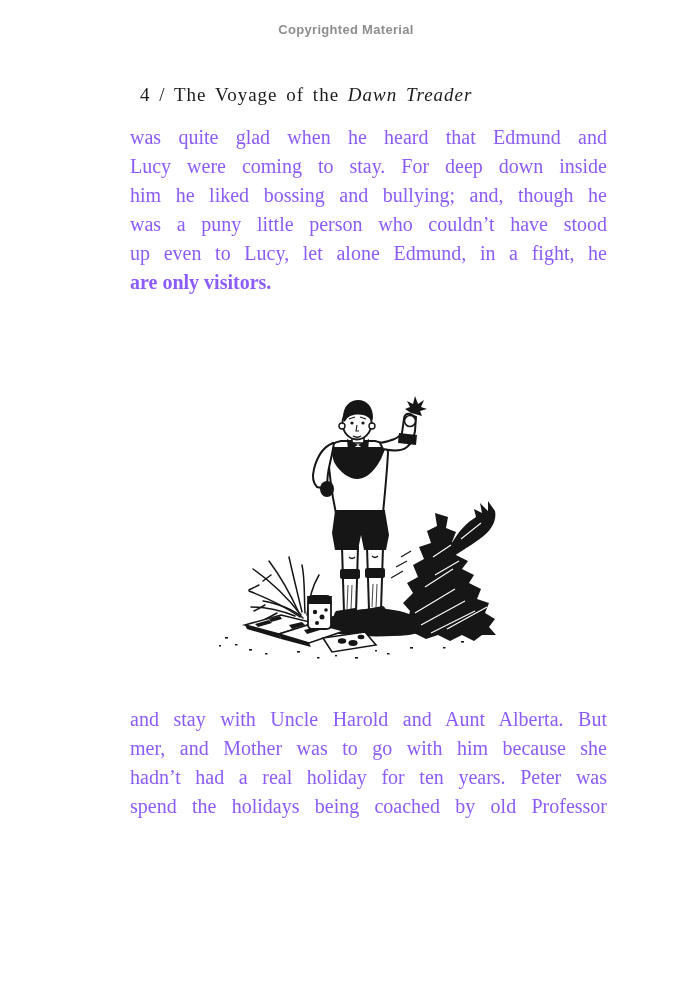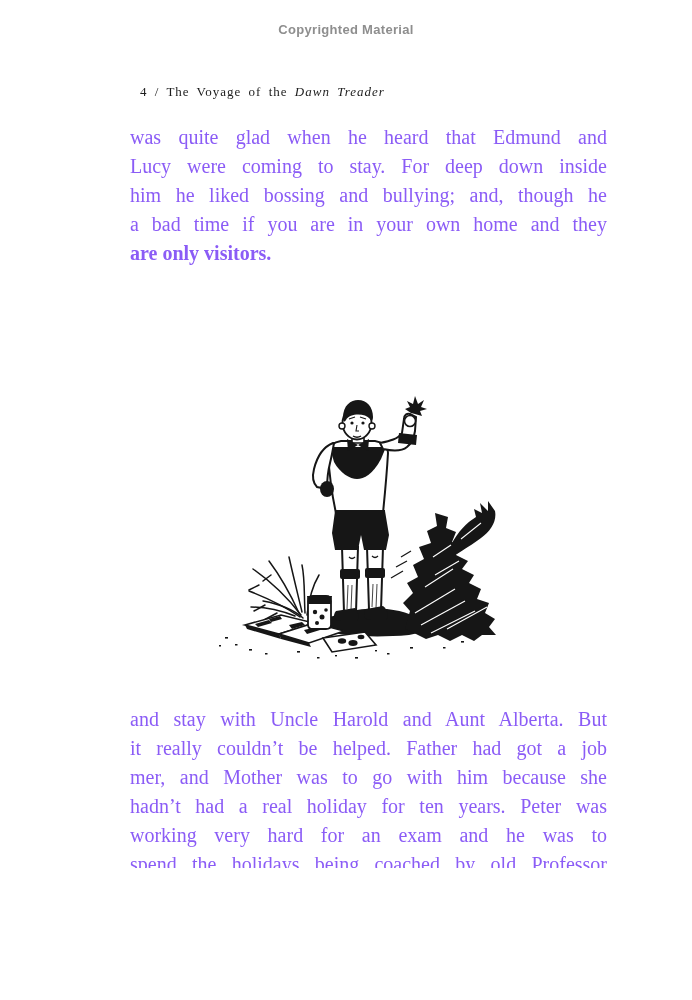--- a/index.html
+++ b/index.html
@@ -22,21 +22,21 @@
     font-size: 13px;
     letter-spacing: 0.3px;
     color: #8e8e8e;
   }
   .watermark.top { top: 22px; }
   .watermark.bottom { top: 960px; }
   .running-header {
     position: absolute;
     left: 140px;
     top: 84px;
-    font-size: 13px;
+    font-size: 19px;
     letter-spacing: 1px;
     word-spacing: 3px;
     color: #1c1c1c;
     white-space: pre;
   }
   .running-header em { font-style: italic; }
   .para {
     position: absolute;
     left: 130px;
     width: 477px;
@@ -68,21 +68,22 @@
 <div class="page">
 
   <div class="watermark top">Copyrighted Material</div>
 
   <div class="running-header"><span>4</span><span> / </span><span>The Voyage of the </span><em>Dawn Treader</em></div>
 
   <div class="para para1">
     <div class="line">was quite glad when he heard that Edmund and</div>
     <div class="line">Lucy were coming to stay. For deep down inside</div>
     <div class="line">him he liked bossing and bullying; and, though he</div>
-    <div class="line">a bad time if you are in your own home and they</div>
+    <div class="line">was a puny little person who couldn’t have stood</div>
+    <div class="line">up even to Lucy, let alone Edmund, in a fight, he</div>
     <div class="line last-left">are only visitors.</div>
   </div>
 
   <figure class="illustration">
     <svg viewBox="0 0 300 285" xmlns="http://www.w3.org/2000/svg">
 
       <g stroke="#161616" fill="none" stroke-width="1.5" stroke-linecap="round">
         <path d="M96,230 C82,212 68,198 48,184"></path>
         <path d="M94,228 C84,206 76,192 64,176"></path>
         <path d="M97,227 C92,206 88,190 84,172"></path>
@@ -208,22 +209,20 @@
         <rect x="238" y="262" width="2.5" height="1.5"></rect>
         <rect x="256" y="256" width="3" height="1.6"></rect>
         <rect x="130" y="270" width="2" height="1.4"></rect>
         <rect x="170" y="265" width="2" height="1.4"></rect>
       </g>
     </svg>
   </figure>
 
   <div class="para para2">
     <div class="line">and stay with Uncle Harold and Aunt Alberta. But</div>
-    <div class="line">it really couldn’t be helped. Father had got a job</div>
     <div class="line">mer, and Mother was to go with him because she</div>
     <div class="line">hadn’t had a real holiday for ten years. Peter was</div>
-    <div class="line">working very hard for an exam and he was to</div>
     <div class="line">spend the holidays being coached by old Professor</div>
   </div>
 
   <div class="watermark bottom">Copyrighted Material</div>
 
 </div>
 
 </body></html>

